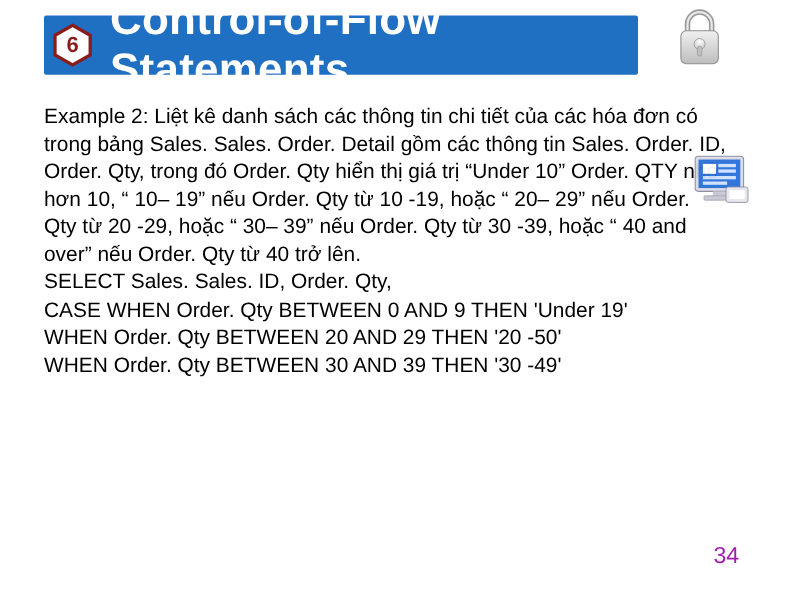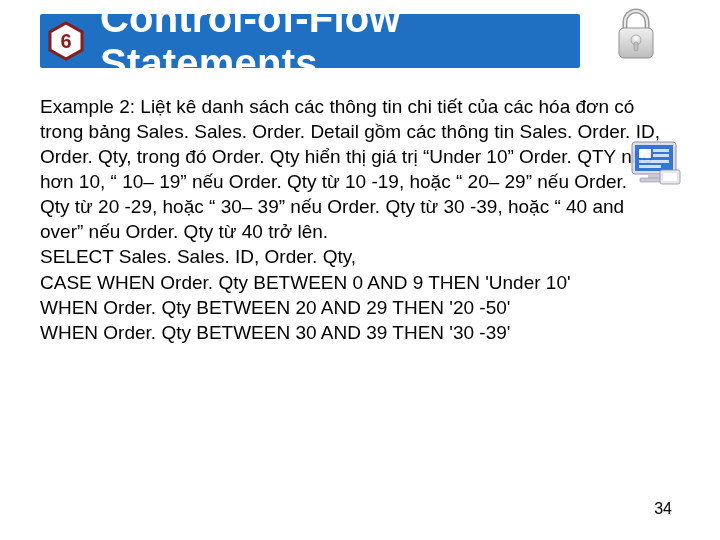--- a/index.html
+++ b/index.html
@@ -9,21 +9,21 @@
   .hex { position: relative; width: 40px; height: 40px; margin-left: 6px; flex: 0 0 auto; }
   .hex svg { display: block; }
   .hex-num { position: absolute; top: 0; left: 0; width: 40px; height: 40px; display: flex; align-items: center; justify-content: center; font-weight: 700; color: #8a1c1c; font-size: 20px; }
   .title { color: #fff; font-weight: 700; font-size: 40px; margin-left: 14px; letter-spacing: 0.2px; }
   .lock { position: absolute; top: 6px; right: 62px; width: 44px; height: 56px; }
   .lock svg { display: block; }
   .monitor { position: absolute; top: 140px; right: 38px; width: 52px; height: 48px; opacity: 0.95; }
   .monitor svg { display: block; }
   .body { margin-top: 26px; font-size: 19px; line-height: 1.32; color: #000; width: 620px; }
   .body p { margin: 0; }
-  .page-num { position: absolute; right: 48px; bottom: 22px; color: #000000; font-size: 16px; }
+  .page-num { position: absolute; right: 48px; bottom: 22px; color: #a21caf; font-size: 21px; }
 </style>
 </head>
 <body>
 
 <div class="slide">
 
   <div class="header">
     <div class="hex">
       <svg width="40" height="40" viewBox="0 0 40 40">
         <polygon points="20,2 36,11 36,29 20,38 4,29 4,11" fill="#ffffff" stroke="#8a1c1c" stroke-width="3"></polygon>
@@ -65,20 +65,20 @@
       <rect x="18" y="34" width="12" height="4" fill="#c8c8d4"></rect>
       <rect x="10" y="38" width="28" height="4" rx="1" fill="#c8c8d4" stroke="#8a8aa0" stroke-width="0.6"></rect>
       <rect x="30" y="30" width="20" height="14" rx="2" fill="#e6e6ee" stroke="#8a8aa0" stroke-width="0.8"></rect>
       <rect x="33" y="33" width="14" height="8" fill="#ffffff"></rect>
     </svg>
   </div>
 
   <div class="body">
     <p>Example 2: Liệt kê danh sách các thông tin chi tiết của các hóa đơn có trong bảng Sales. Sales. Order. Detail gồm các thông tin Sales. Order. ID, Order. Qty, trong đó Order. Qty hiển thị giá trị “Under 10” Order. QTY nhỏ hơn 10, “ 10– 19” nếu Order. Qty từ 10 -19, hoặc “ 20– 29” nếu Order. Qty từ 20 -29, hoặc “ 30– 39” nếu Order. Qty từ 30 -39, hoặc “ 40 and over” nếu Order. Qty từ 40 trở lên.</p>
     <p>SELECT Sales. Sales. ID, Order. Qty,</p>
-    <p>CASE WHEN Order. Qty BETWEEN 0 AND 9 THEN 'Under 10'</p>
+    <p>CASE WHEN Order. Qty BETWEEN 0 AND 9 THEN 'Under 19'</p>
     <p>WHEN Order. Qty BETWEEN 20 AND 29 THEN '20 -50'</p>
-    <p>WHEN Order. Qty BETWEEN 30 AND 39 THEN '30 -39'</p>
+    <p>WHEN Order. Qty BETWEEN 30 AND 39 THEN '30 -49'</p>
   </div>
 
   <div class="page-num">34</div>
 
 </div>
 
 </body></html>

